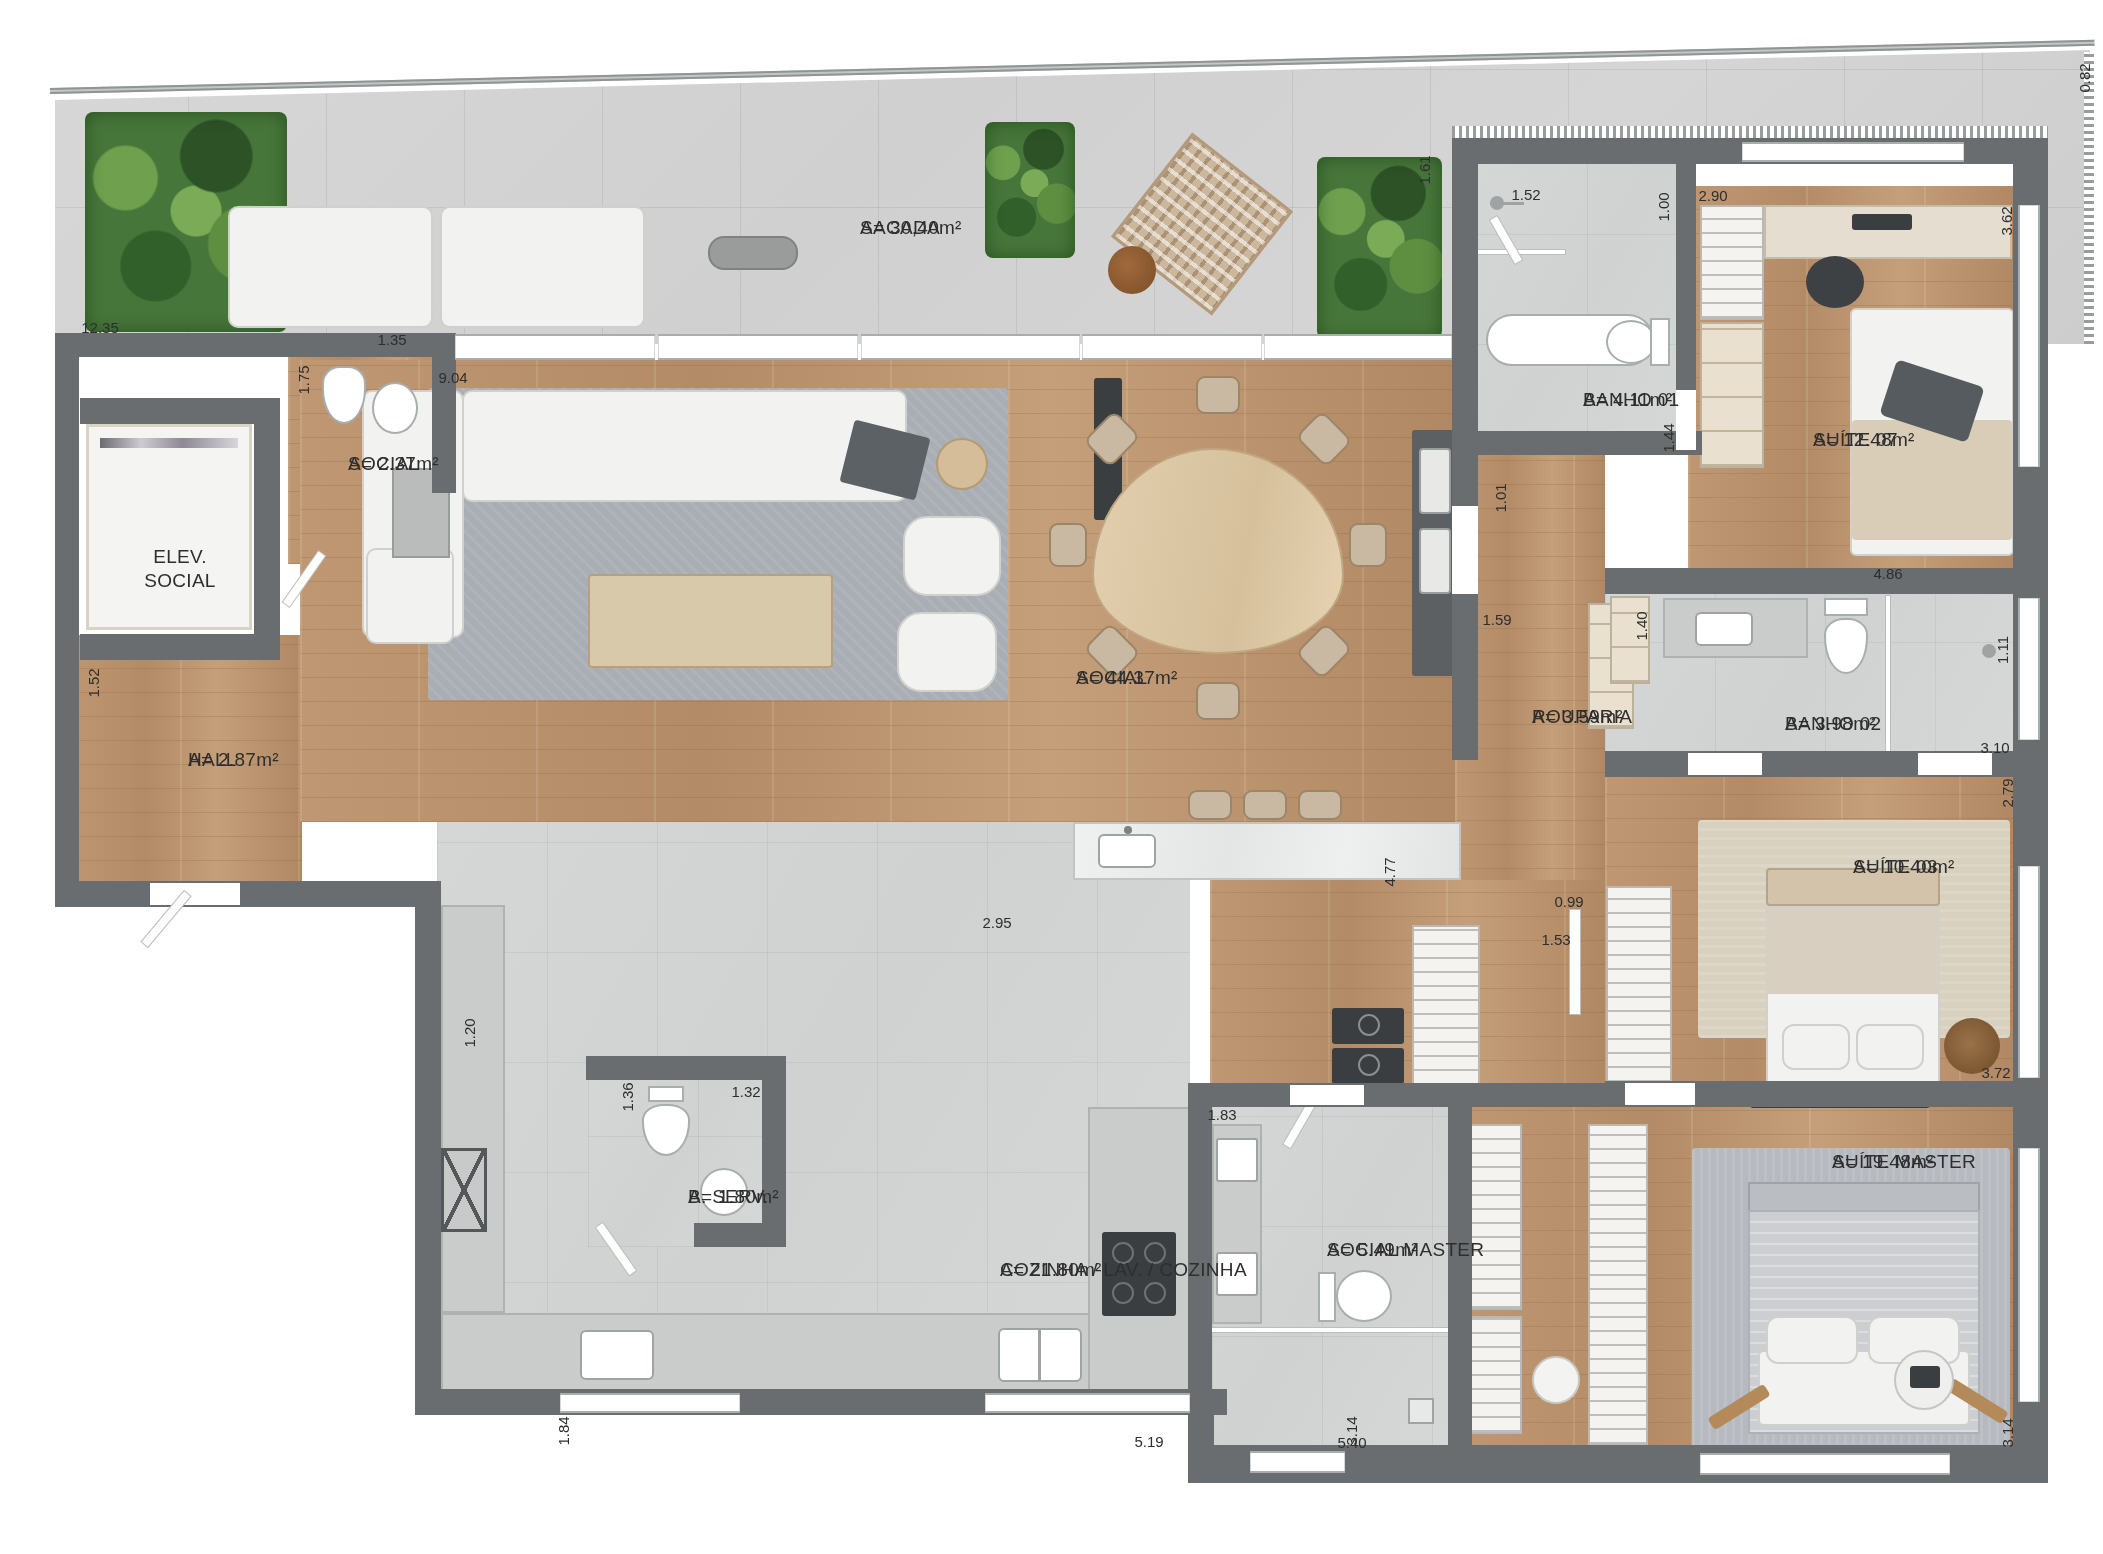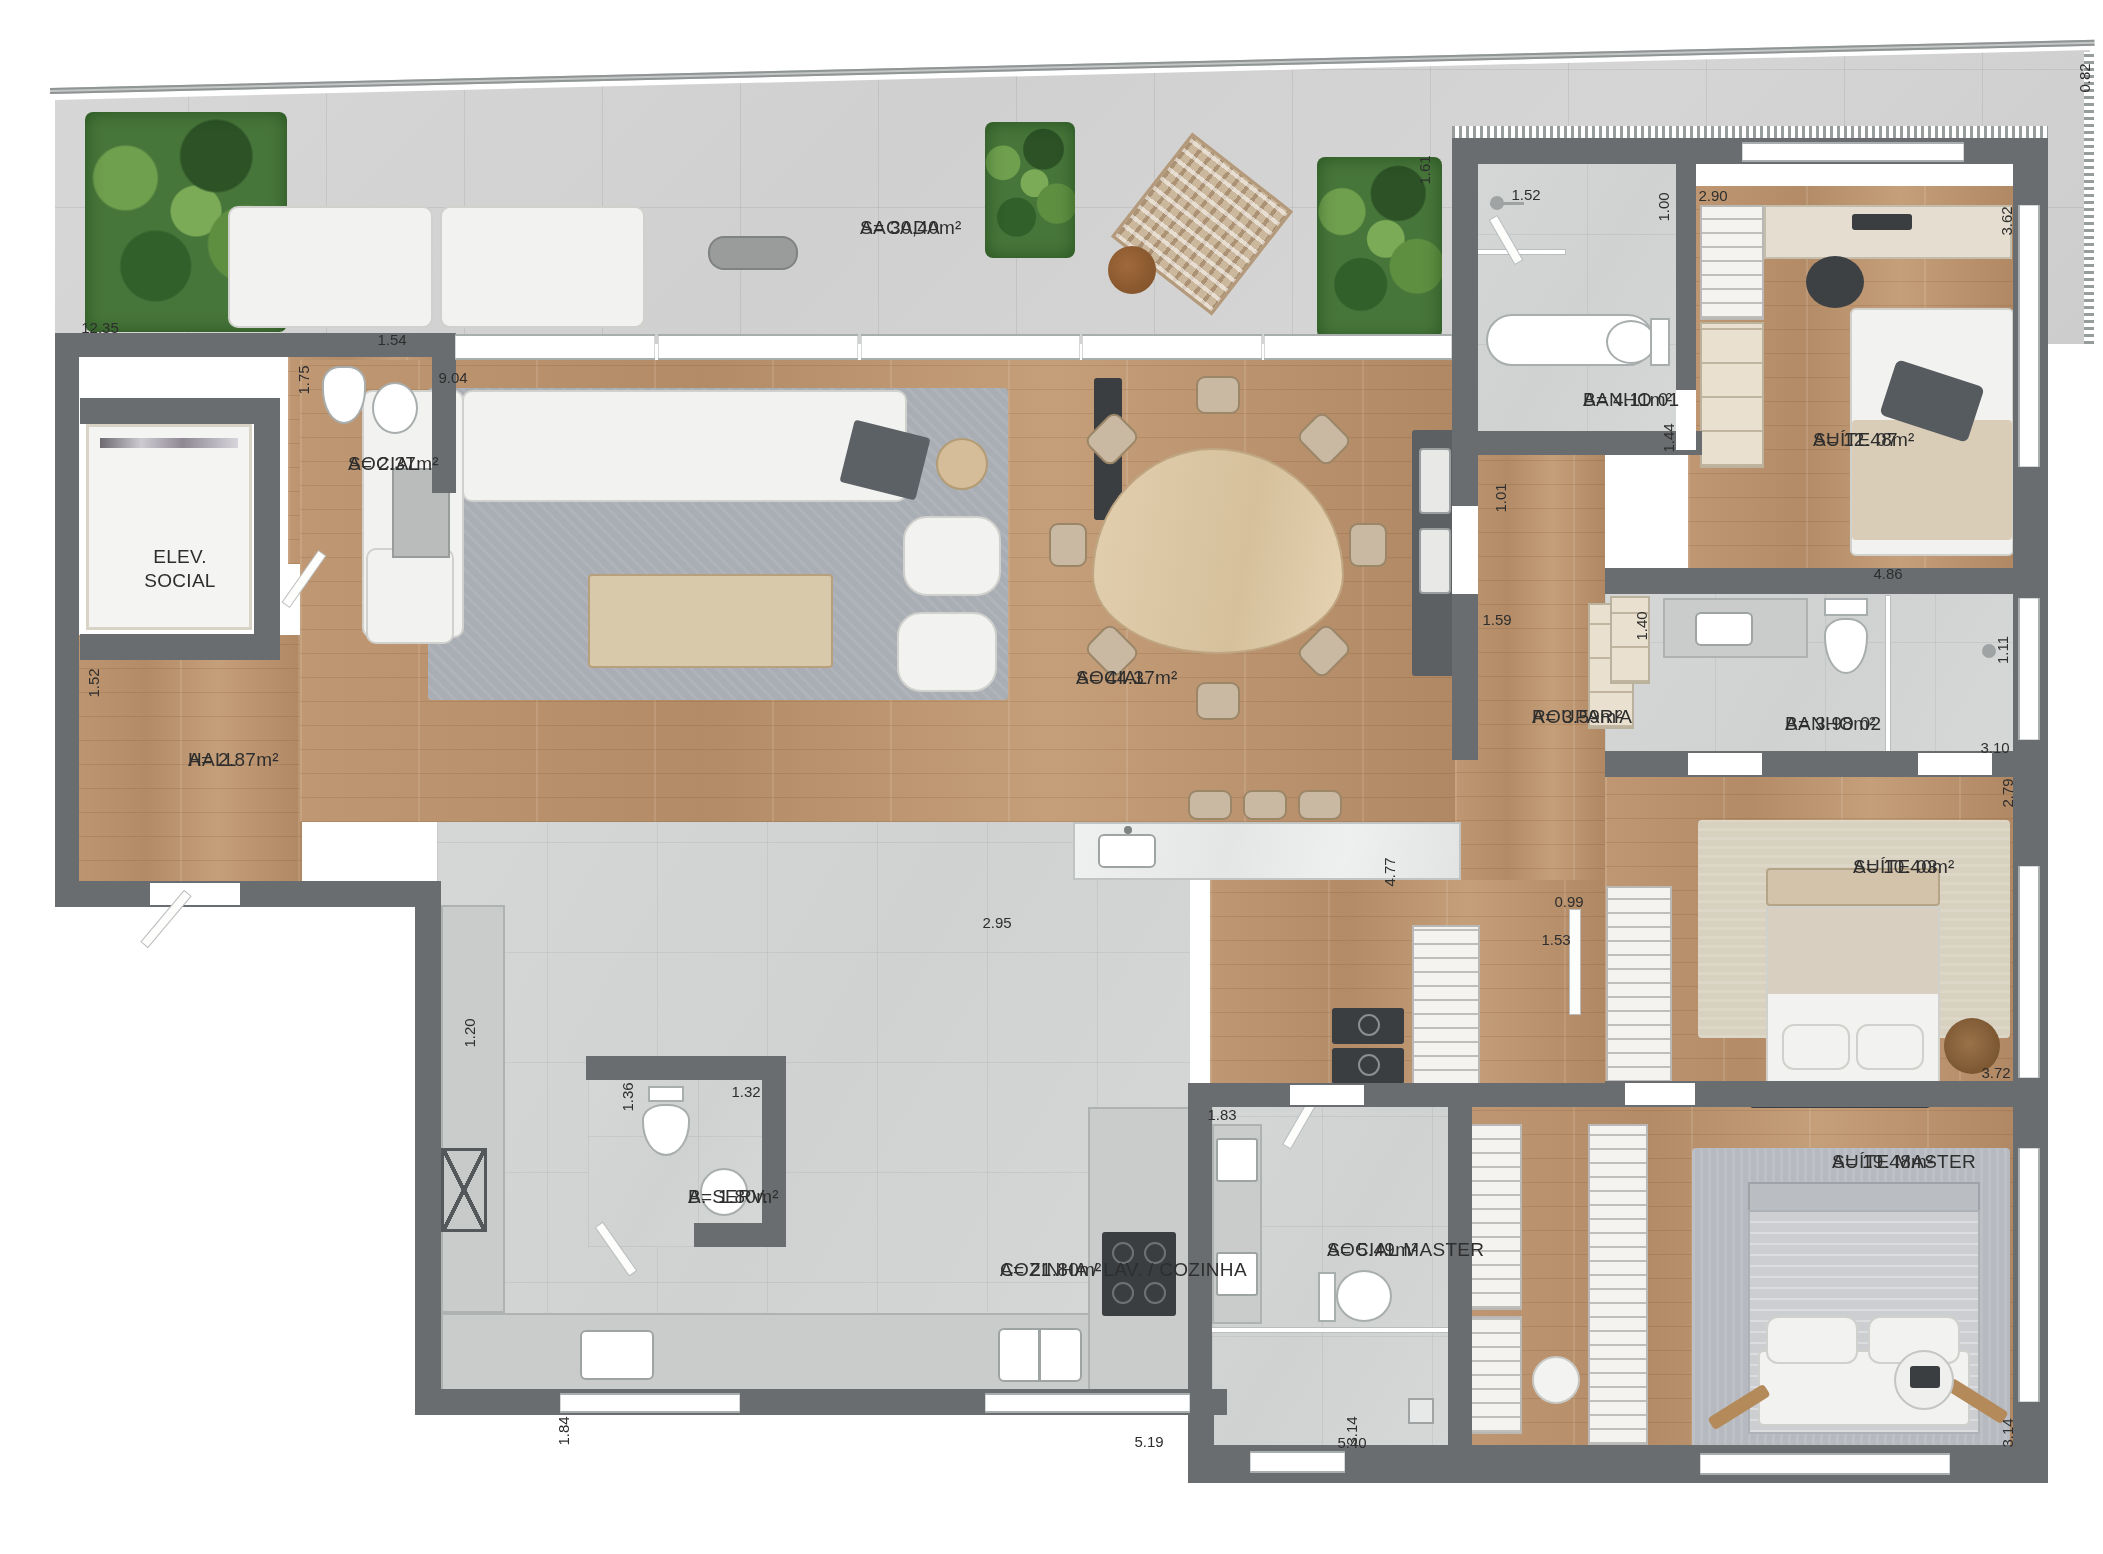--- a/index.html
+++ b/index.html
@@ -337,21 +337,21 @@
   <span class="dim" style="left:100px;top:327px;transform:translate(-50%,-50%);">12.35</span>
   <span class="dim" style="left:2084px;top:78px;transform:translate(-50%,-50%) rotate(-90deg);">0.82</span>
   <span class="dim" style="left:1424px;top:170px;transform:translate(-50%,-50%) rotate(-90deg);">1.61</span>
   <span class="dim" style="left:1526px;top:194px;transform:translate(-50%,-50%);">1.52</span>
   <span class="dim" style="left:1713px;top:195px;transform:translate(-50%,-50%);text-align:right;">2.90</span>
   <span class="dim" style="left:1663px;top:207px;transform:translate(-50%,-50%) rotate(-90deg);">1.00</span>
   <span class="dim" style="left:2006px;top:221px;transform:translate(-50%,-50%) rotate(-90deg);">3.62</span>
   <span class="dim" style="left:1668px;top:438px;transform:translate(-50%,-50%) rotate(-90deg);">1.44</span>
   <span class="dim" style="left:1888px;top:573px;transform:translate(-50%,-50%);">4.86</span>
   <span class="dim" style="left:303px;top:380px;transform:translate(-50%,-50%) rotate(-90deg);">1.75</span>
-  <span class="dim" style="left:392px;top:339px;transform:translate(-50%,-50%);">1.54</span>
+  <span class="dim" style="left:392px;top:339px;transform:translate(-50%,-50%);">1.35</span>
   <span class="dim" style="left:453px;top:377px;transform:translate(-50%,-50%);">9.04</span>
   <span class="dim" style="left:93px;top:683px;transform:translate(-50%,-50%) rotate(-90deg);">1.52</span>
   <span class="dim" style="left:1641px;top:626px;transform:translate(-50%,-50%) rotate(-90deg);">1.40</span>
   <span class="dim" style="left:2002px;top:650px;transform:translate(-50%,-50%) rotate(-90deg);">1.11</span>
   <span class="dim" style="left:1500px;top:498px;transform:translate(-50%,-50%) rotate(-90deg);">1.01</span>
   <span class="dim" style="left:1497px;top:619px;transform:translate(-50%,-50%);">1.59</span>
   <span class="dim" style="left:1995px;top:747px;transform:translate(-50%,-50%);">3.10</span>
   <span class="dim" style="left:2007px;top:793px;transform:translate(-50%,-50%) rotate(-90deg);">2.79</span>
   <span class="dim" style="left:1389px;top:872px;transform:translate(-50%,-50%) rotate(-90deg);">4.77</span>
   <span class="dim" style="left:1569px;top:901px;transform:translate(-50%,-50%);">0.99</span>

